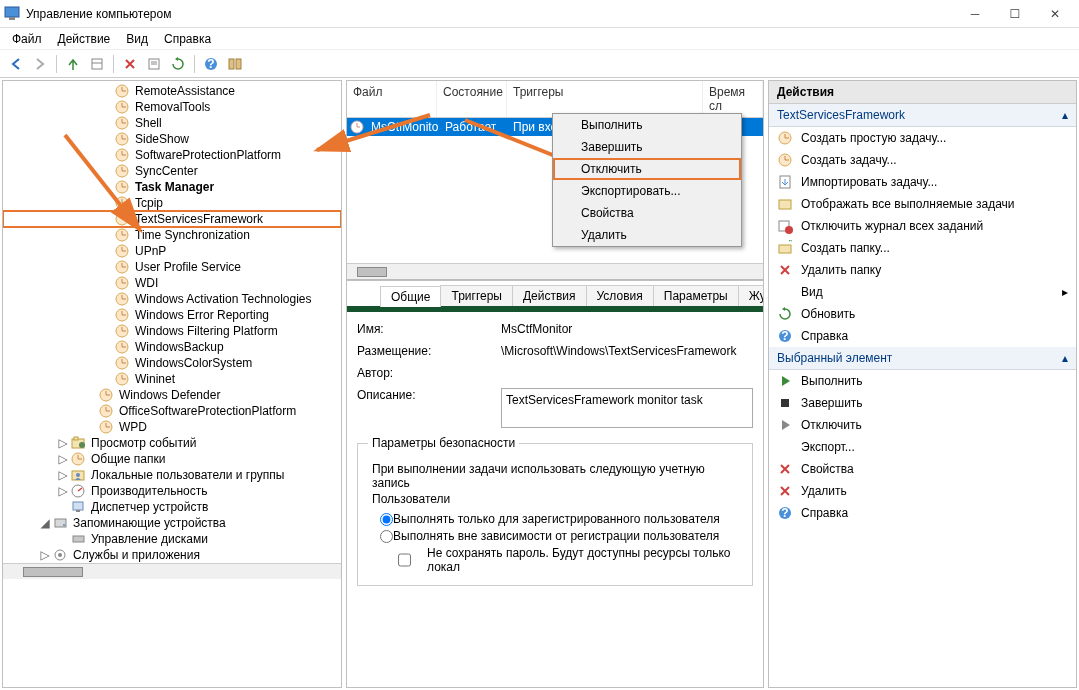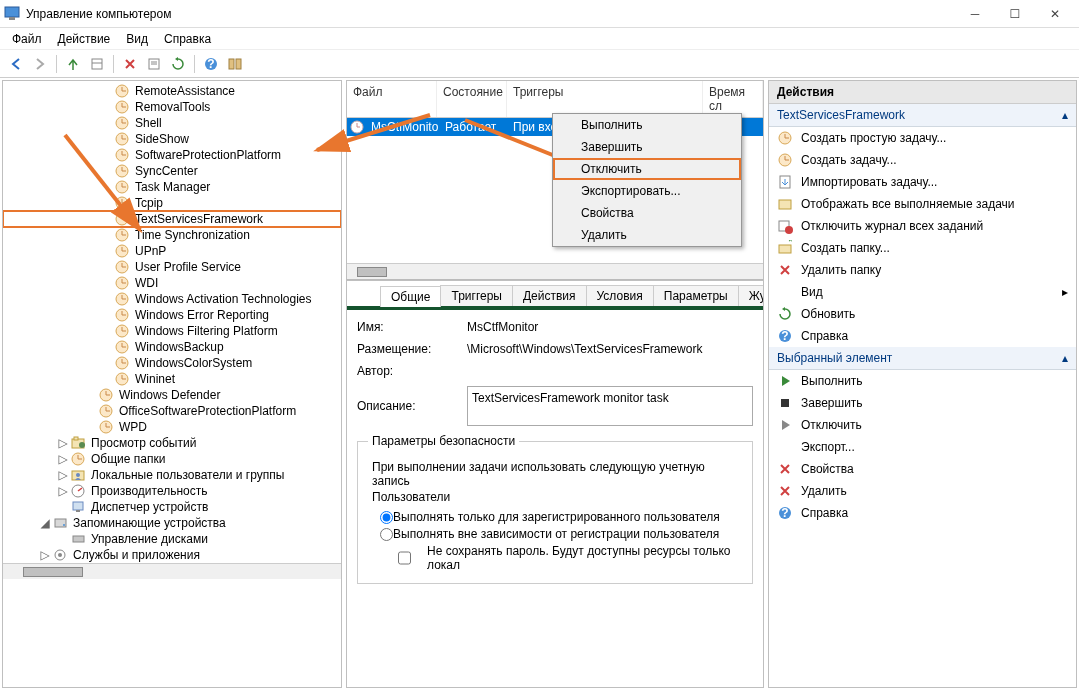--- a/index.html
+++ b/index.html
@@ -23,26 +23,26 @@
 .tree-row .folder-icon { width:16px; height:14px; margin-right:4px; flex-shrink:0; }
 .tree-row.selected { outline: 2px solid #e8762e; outline-offset: -1px; }
 .mid-top { height: 200px; border-bottom:1px solid #bbb; display:flex; flex-direction:column; }
 .mid-header { display:flex; border-bottom:1px solid #ccc; background:#fff; }
 .mid-header .col { padding:4px 6px; border-right:1px solid #eee; color:#333; font-size:12px; }
 .task-row { display:flex; align-items:center; height:18px; background:#0078d7; color:#fff; }
 .task-row .cell { padding:0 6px; white-space:nowrap; overflow:hidden; }
 .context-menu { position:absolute; top: 32px; left: 205px; width: 190px; background:#f0f0f0; border:1px solid #979797; box-shadow:2px 2px 4px rgba(0,0,0,0.3); z-index:50; }
 .context-menu .cm-item { padding:4px 24px 4px 28px; cursor:default; }
 .context-menu .cm-highlight { outline:2px solid #e8762e; outline-offset:-2px; }
-.mid-tabs { display:flex; border-bottom:4px solid #14532d; margin-top:4px;padding-left:33px; }
+.mid-tabs { display:flex; border-bottom:6px solid #14532d; margin-top:4px;padding-left:33px; }
 .mid-tab { padding:3px 10px; border:1px solid #ccc; border-bottom:none; background:#fff; margin-right:-1px; position:relative; cursor:default; }
 .mid-tab.active { background:#fff; top:1px; }
 .mid-tab:not(.active) { background:#f4f4f4; }
 .mid-body { padding:10px 10px 6px 10px; flex:1; overflow:auto; }
-.form-row { display:flex; margin-bottom:8px; align-items:center; }
+.form-row { display:flex; margin-bottom:8px; align-items:flex-start;gap:34px; }
 .form-row .lbl { width:110px; color:#000; }
 .form-row .val { flex:1; color:#000; }
 .desc-box { border:1px solid #aaa; padding:4px; min-height:40px; }
 .security-group { border:1px solid #ccc; padding:8px 10px; margin-top:6px; }
 .security-group legend { padding:0 4px; }
 .radio-row { display:flex; align-items:center; margin:3px 0 3px 12px; gap:0; }
 .check-row { display:flex; margin:3px 0 3px 30px; gap:16px; }
 .right-header { background:#e8e8e8; padding:4px 8px; font-weight:bold; border-bottom:1px solid #ccc; }
 .right-section-title { background:#eef3fa; padding:4px 8px; display:flex; justify-content:space-between; align-items:center; border-bottom:1px solid #d0d8e0; color:#003a80; cursor:default; }
 .action-item { display:flex; align-items:center; padding:3px 8px; gap:8px; cursor:default; }
@@ -185,21 +185,21 @@
         </div>
         <div class="tree-row" style="padding-left: 112px;">
           <span class="folder-icon">
             <svg width="16" height="14">
               <circle cx="7" cy="7" r="6" fill="#fce8c8" stroke="#d8a858"></circle>
               <path d="M7 3 V7 H11" stroke="#c88848" fill="none" stroke-width="1"></path>
             </svg>
           </span>
           <span class="label">SyncCenter</span>
         </div>
-        <div class="tree-row" style="padding-left: 112px;">
+        <div class="tree-row" style="padding-left: 112px; font-weight: bold;">
           <span class="folder-icon">
             <svg width="16" height="14">
               <circle cx="7" cy="7" r="6" fill="#fce8c8" stroke="#d8a858"></circle>
               <path d="M7 3 V7 H11" stroke="#c88848" fill="none" stroke-width="1"></path>
             </svg>
           </span>
           <span class="label">Task Manager</span>
         </div>
         <div class="tree-row" style="padding-left: 112px;">
           <span class="folder-icon">

